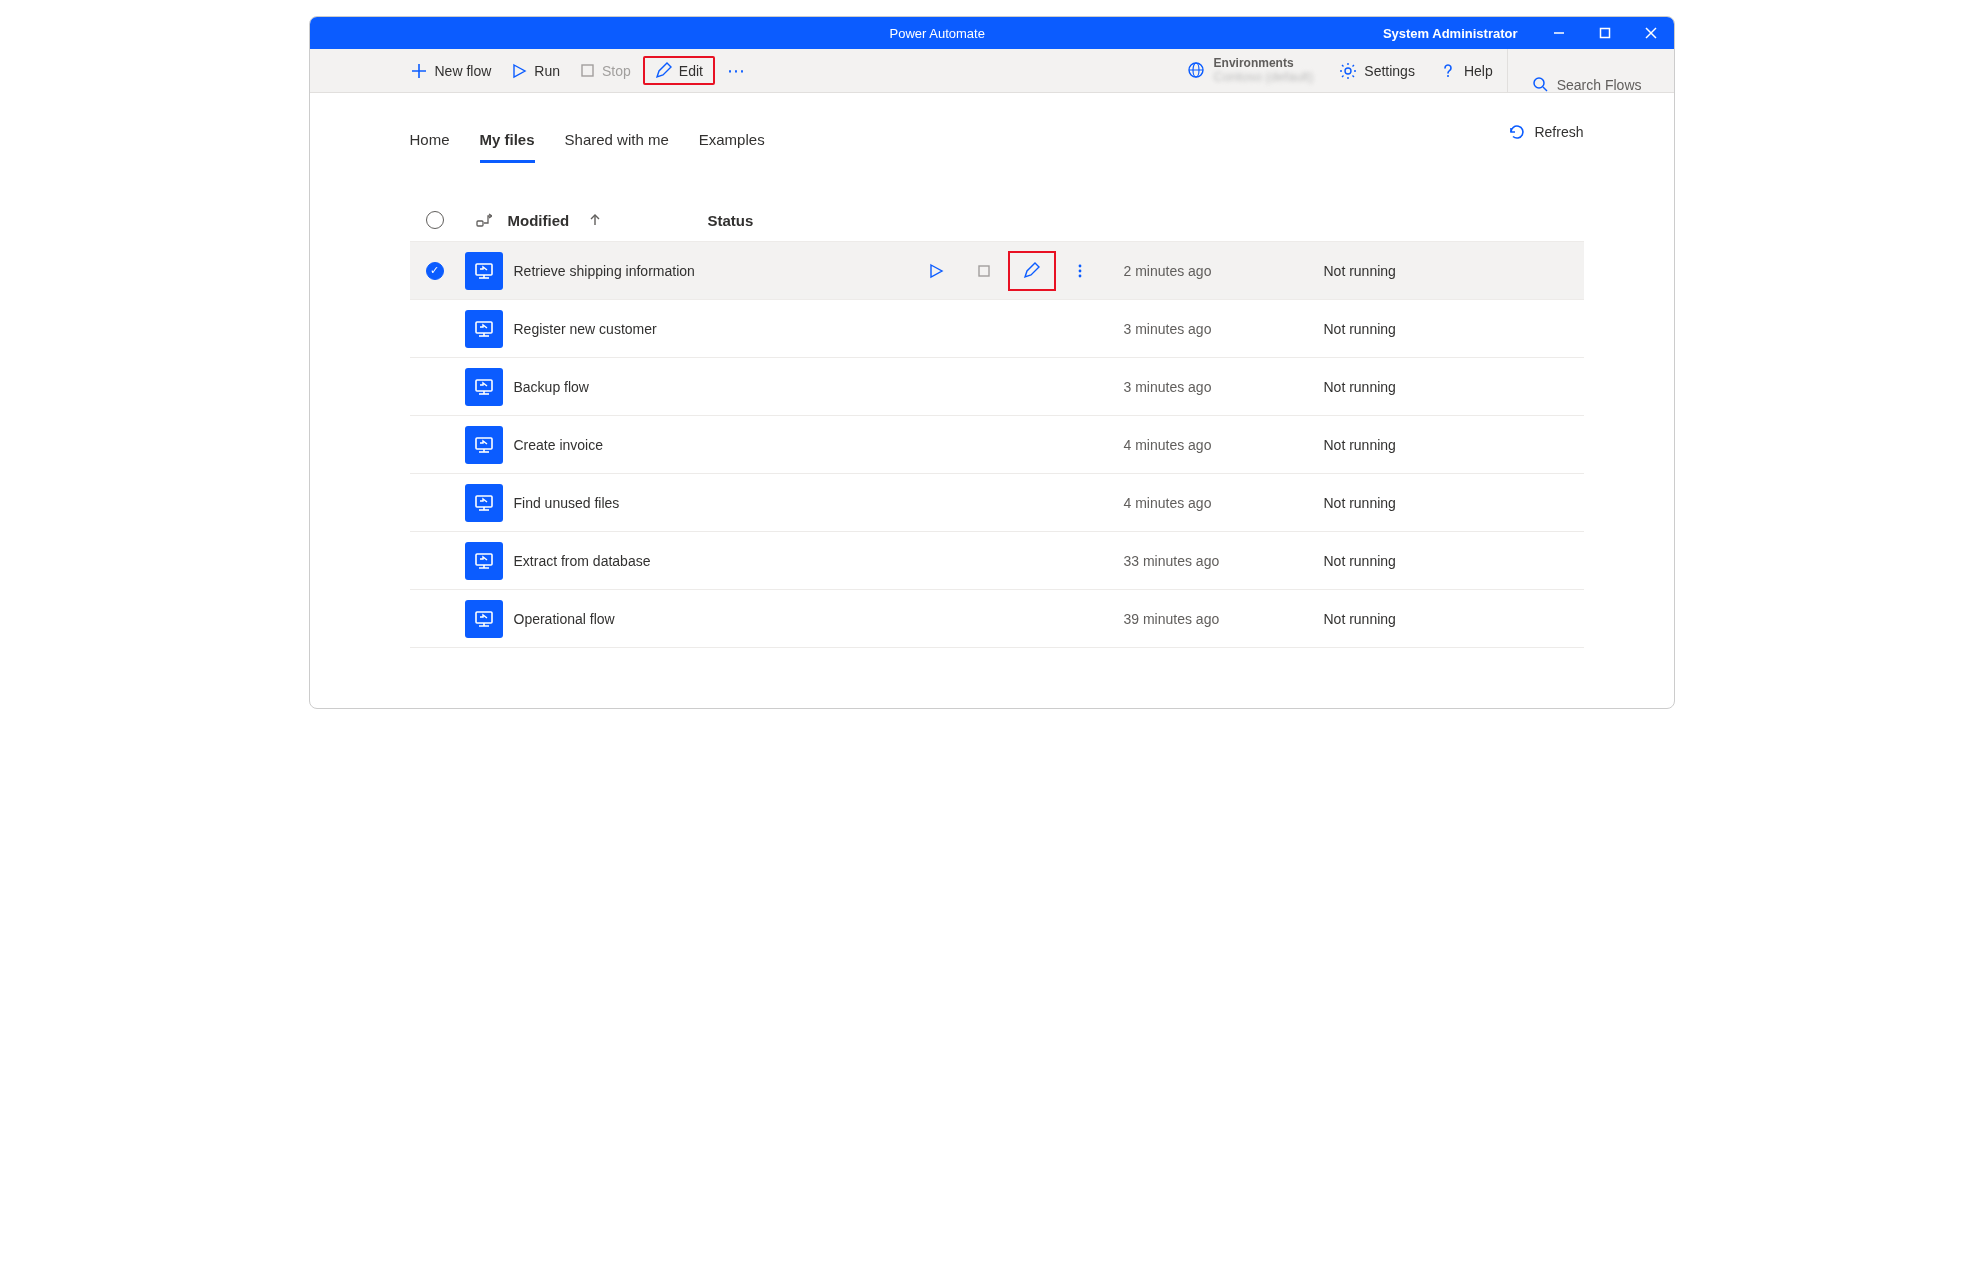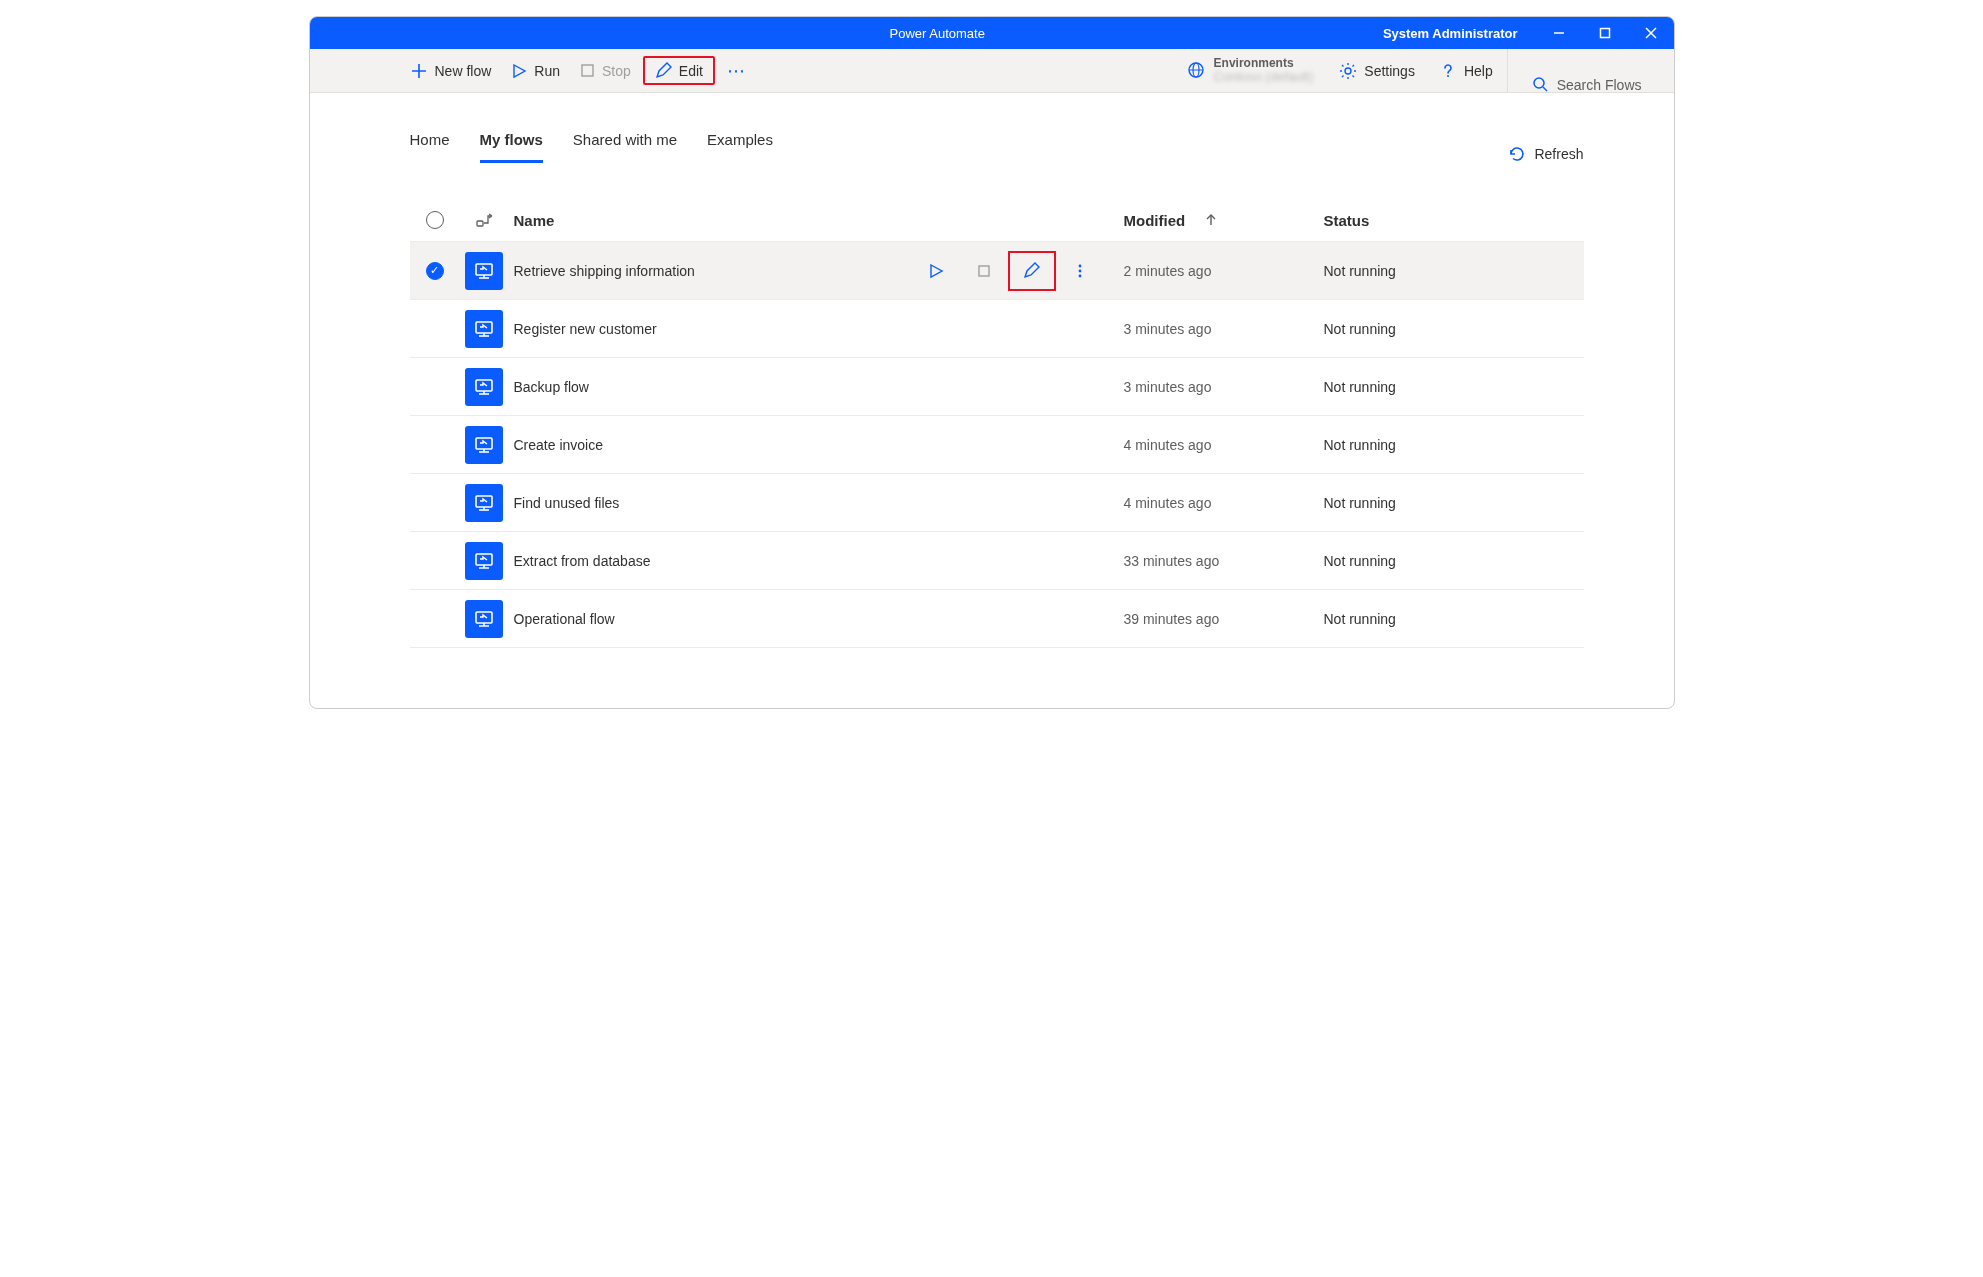--- a/index.html
+++ b/index.html
@@ -80,21 +80,21 @@
     padding: 0 24px;
     color: #605e5c;
     border-left: 1px solid #e1dfdd;
     height: 44px;
   }
 
   
   .content { padding: 30px 90px 60px 100px; }
 
   
-  .tabs-row { display: flex; align-items: flex-end; gap: 47px; }
+  .tabs-row { display: flex; align-items: flex-start; gap: 47px; }
   .tabs { display: flex; gap: 30px; font-size: 15px; color: #323130; }
   .tabs .tab { padding: 8px 0 12px 0; cursor: pointer; }
   .tabs .tab.active { font-weight: 600; border-bottom: 3px solid #0b5cff; }
   .refresh-btn {
     margin-left: auto;
     display: flex; align-items: center; gap: 8px;
     color: #323130; font-size: 14px;
     cursor: pointer;
   }
 
@@ -249,21 +249,21 @@
         <span>Search Flows</span>
       </div>
     </div>
   </div>
 
   <div class="content">
 
     <div class="tabs-row">
       <div class="tabs">
         <div class="tab">Home</div>
-        <div class="tab active">My flows</div>
+        <div class="tab active">My files</div>
         <div class="tab">Shared with me</div>
         <div class="tab">Examples</div>
       </div>
       <div class="refresh-btn">
         <svg class="blue" width="18" height="18" viewBox="0 0 18 18">
             <path d="M3 9a6 6 0 1 1 2 4.5" fill="none" stroke="currentColor" stroke-width="1.6"></path>
             <polyline points="3,5 3,9 7,9" fill="none" stroke="currentColor" stroke-width="1.6"></polyline>
           </svg>
         <span>Refresh</span>
       </div>
@@ -274,21 +274,20 @@
         <div class="col-check">
             <div class="circle"></div>
           </div>
         <div class="col-icon">
           <svg class="grey" width="16" height="16" viewBox="0 0 16 16">
               <rect x="1" y="9" width="6" height="5" rx="1" fill="none" stroke="currentColor" stroke-width="1.3"></rect>
               <path d="M8 11 L12 11 L12 4 L15 4" fill="none" stroke="currentColor" stroke-width="1.3"></path>
               <polyline points="13,2 16,4 13,6" fill="none" stroke="currentColor" stroke-width="1.3"></polyline>
             </svg>
         </div>
-        <div class="col-name-header">Name</div>
         <div class="col-modified">
           <span>Modified</span>
           <svg class="grey" width="12" height="12" viewBox="0 0 12 12">
               <line x1="6" y1="11" x2="6" y2="1" stroke="currentColor" stroke-width="1.4"></line>
               <polyline points="2,5 6,1 10,5" fill="none" stroke="currentColor" stroke-width="1.4"></polyline>
             </svg>
         </div>
         <div class="col-status">Status</div>
       </div>
 

